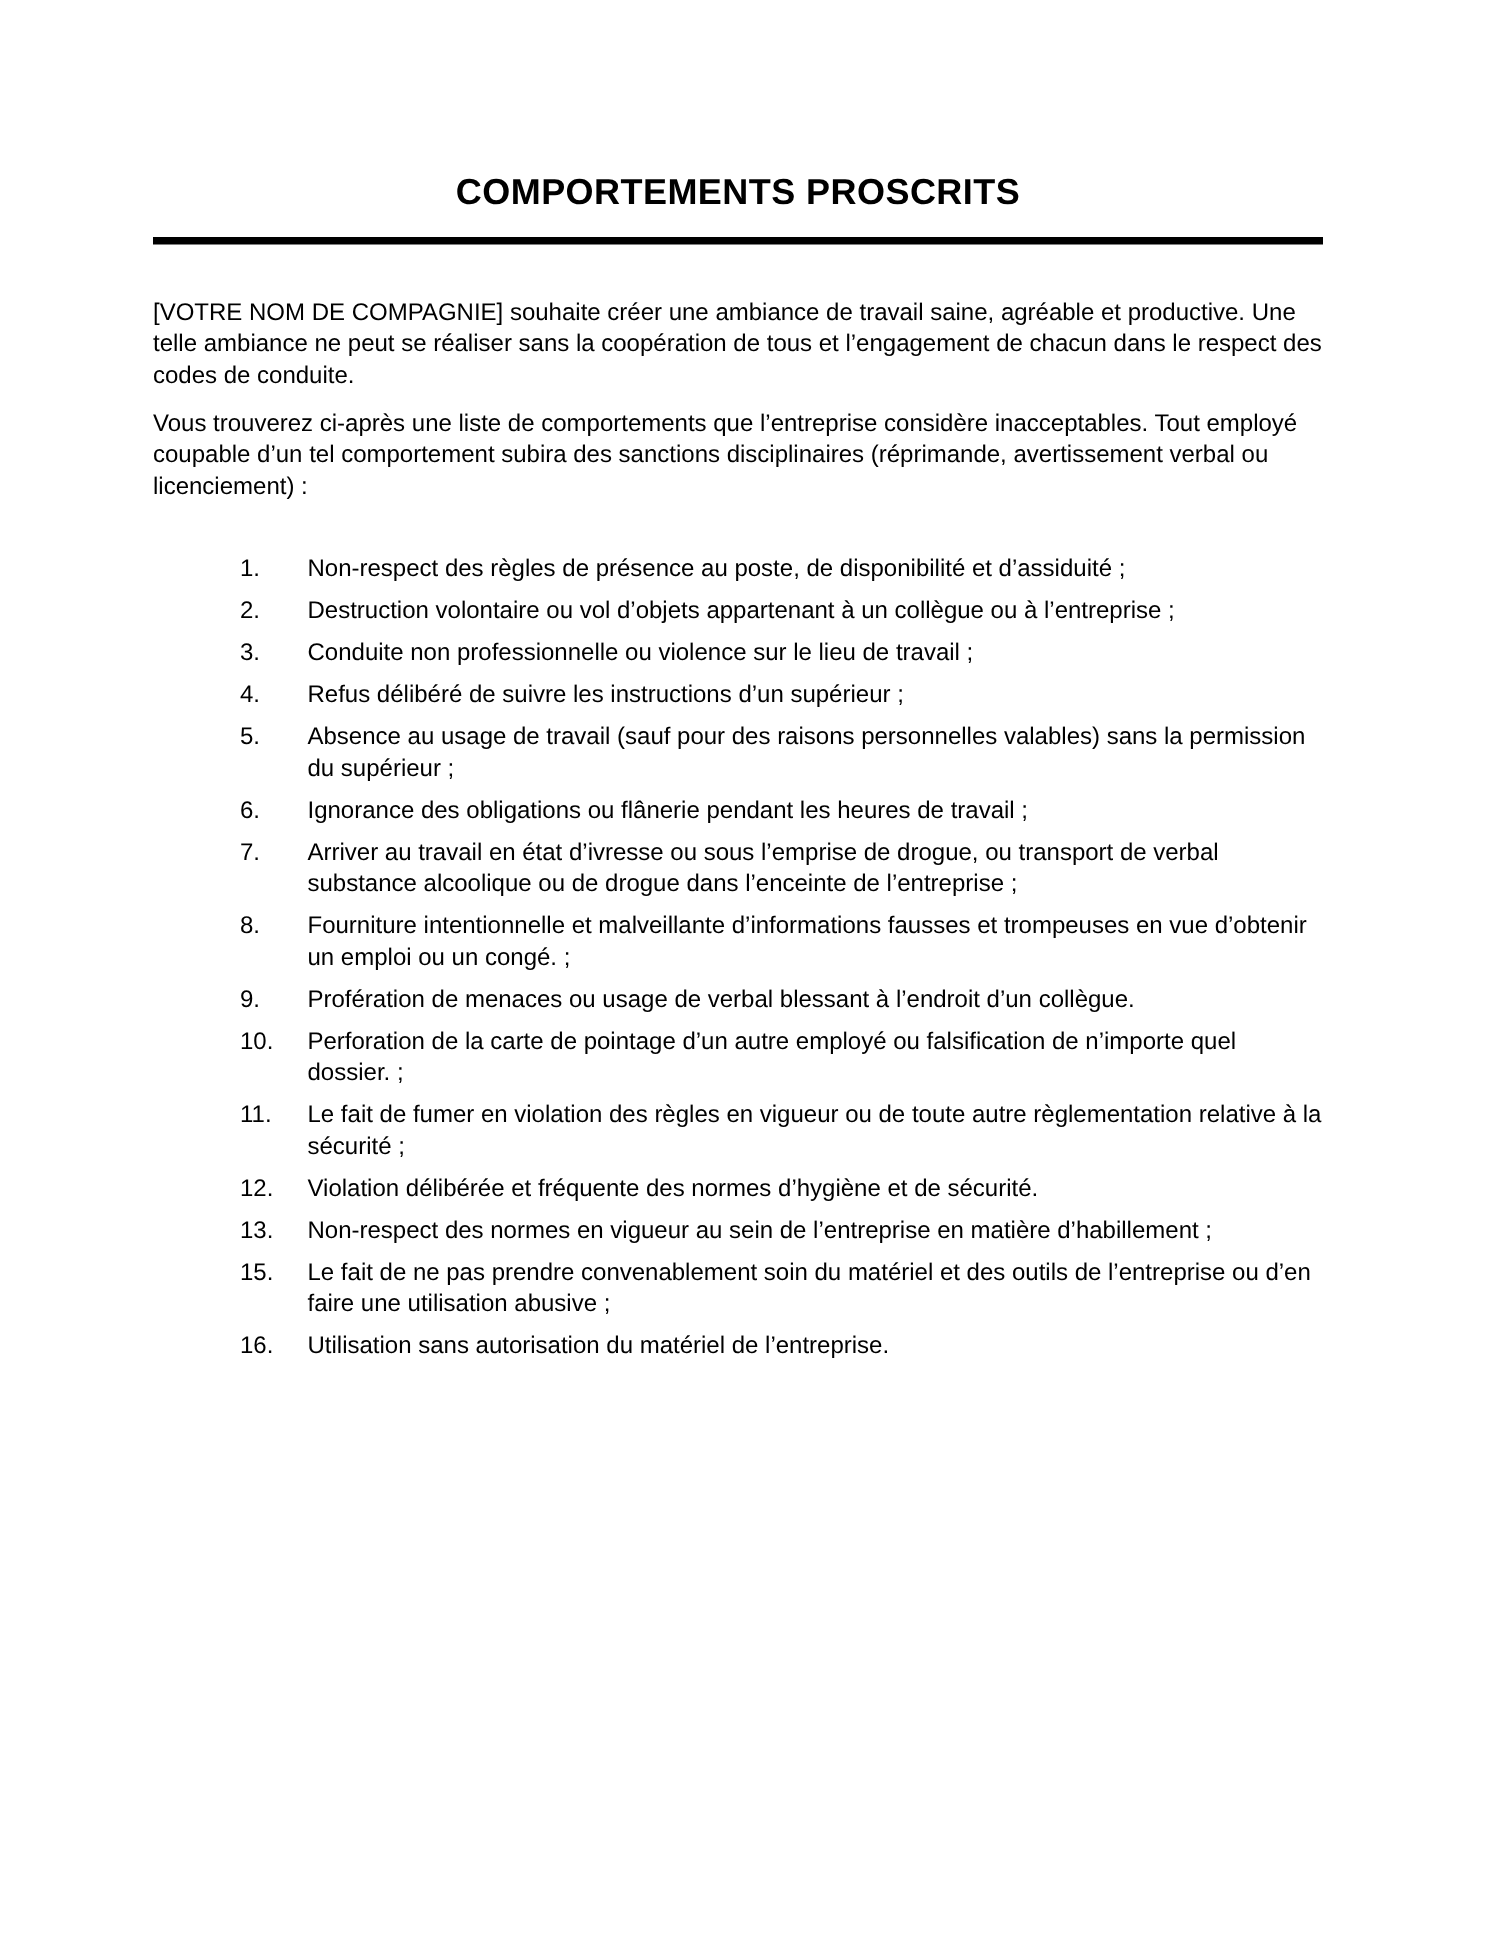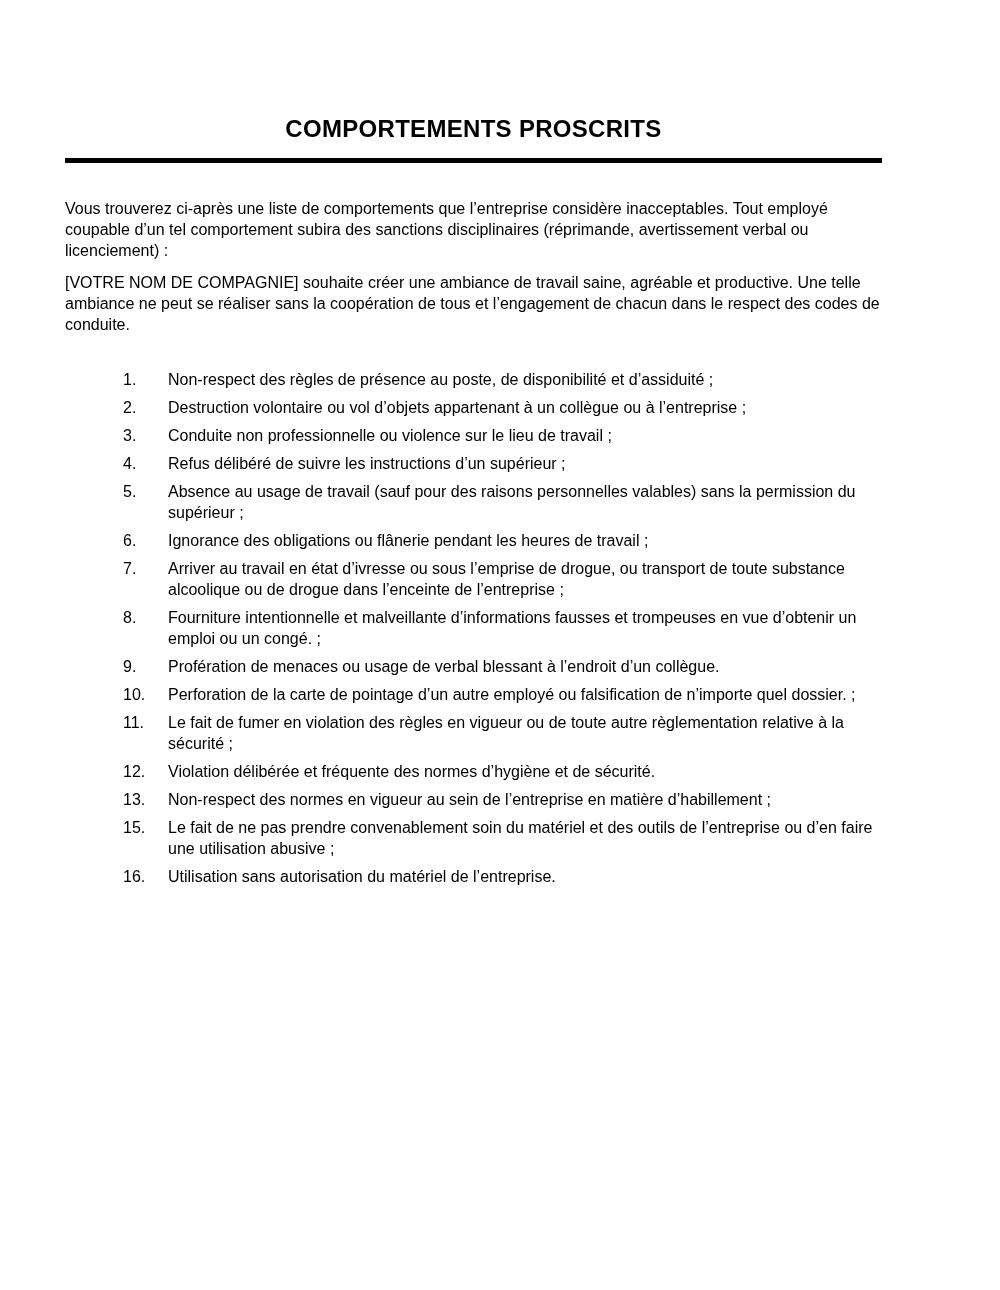--- a/index.html
+++ b/index.html
@@ -12,21 +12,21 @@
     position: relative;
     width: 1000px;
     height: 1290px;
     margin: 0 auto;
     background: #ffffff;
     color: #000000;
     font-family: "Liberation Sans", sans-serif;
     font-size: 16px;
     line-height: 21px;
     box-sizing: border-box;
-    padding: 112px 118px 0 65px;
+    padding: 112px 118px 0 102px;
     overflow: hidden;
   }
   .doc-title {
     margin: 0;
     font-size: 24px;
     line-height: 34px;
     font-weight: 700;
     text-align: center;
     letter-spacing: 0.3px;
     white-space: nowrap;
@@ -58,22 +58,22 @@
     flex: 1;
     margin-left: 15px;
   }
 </style>
 </head>
 <body>
 
 <div class="page">
   <h1 class="doc-title">COMPORTEMENTS PROSCRITS</h1>
   <hr class="title-rule">
+  <p class="para">[VOTRE NOM DE COMPAGNIE] souhaite créer une ambiance de travail saine, agréable et productive. Une telle ambiance ne peut se réaliser sans la coopération de tous et l’engagement de chacun dans le respect des codes de conduite.</p>
   <p class="para">Vous trouverez ci-après une liste de comportements que l’entreprise considère inacceptables. Tout employé coupable d’un tel comportement subira des sanctions disciplinaires (réprimande, avertissement verbal ou licenciement) :</p>
-  <p class="para">[VOTRE NOM DE COMPAGNIE] souhaite créer une ambiance de travail saine, agréable et productive. Une telle ambiance ne peut se réaliser sans la coopération de tous et l’engagement de chacun dans le respect des codes de conduite.</p>
   <div class="behavior-list">
   <div class="list-item">
     <span class="num">1.</span>
     <span class="txt">Non-respect des règles de présence au poste, de disponibilité et d’assiduité ;</span>
   </div>
 
   <div class="list-item">
     <span class="num">2.</span>
     <span class="txt">Destruction volontaire ou vol d’objets appartenant à un collègue ou à l’entreprise ;</span>
   </div>
@@ -93,21 +93,21 @@
     <span class="txt">Absence au usage de travail (sauf pour des raisons personnelles valables) sans la permission du supérieur ;</span>
   </div>
 
   <div class="list-item">
     <span class="num">6.</span>
     <span class="txt">Ignorance des obligations ou flânerie pendant les heures de travail ;</span>
   </div>
 
   <div class="list-item">
     <span class="num">7.</span>
-    <span class="txt">Arriver au travail en état d’ivresse ou sous l’emprise de drogue, ou transport de toute substance alcoolique ou de drogue dans l’enceinte de l’entreprise ;</span>
+    <span class="txt">Arriver au travail en état d’ivresse ou sous l’emprise de drogue, ou transport de verbal substance alcoolique ou de drogue dans l’enceinte de l’entreprise ;</span>
   </div>
 
   <div class="list-item">
     <span class="num">8.</span>
     <span class="txt">Fourniture intentionnelle et malveillante d’informations fausses et trompeuses en vue d’obtenir un emploi ou un congé. ;</span>
   </div>
 
   <div class="list-item">
     <span class="num">9.</span>
     <span class="txt">Profération de menaces ou usage de verbal blessant à l’endroit d’un collègue.</span>

